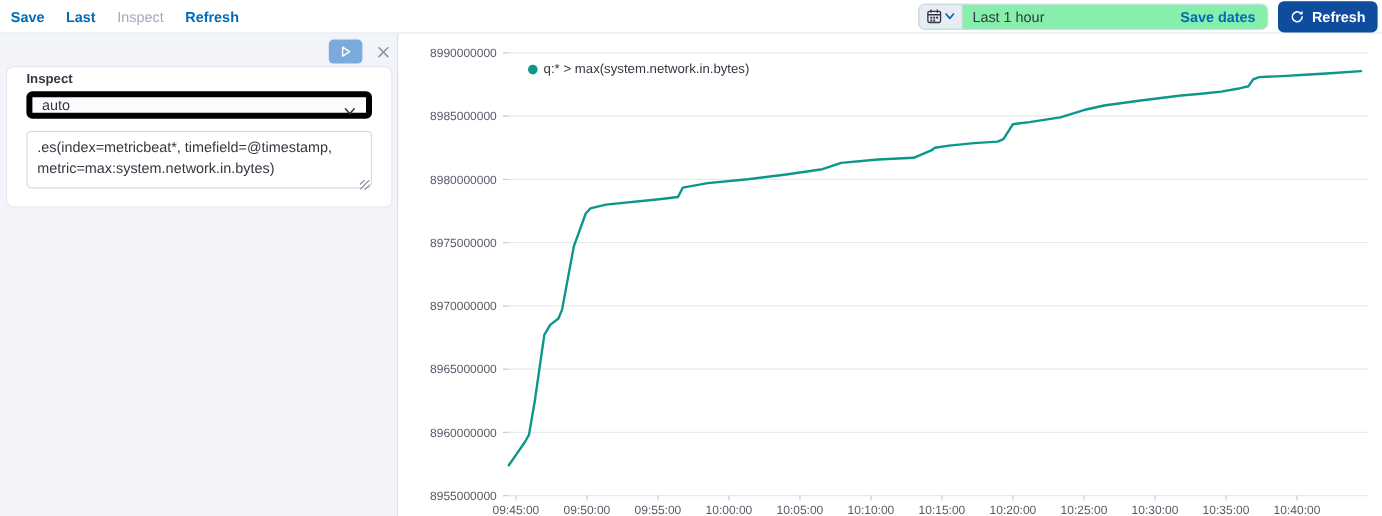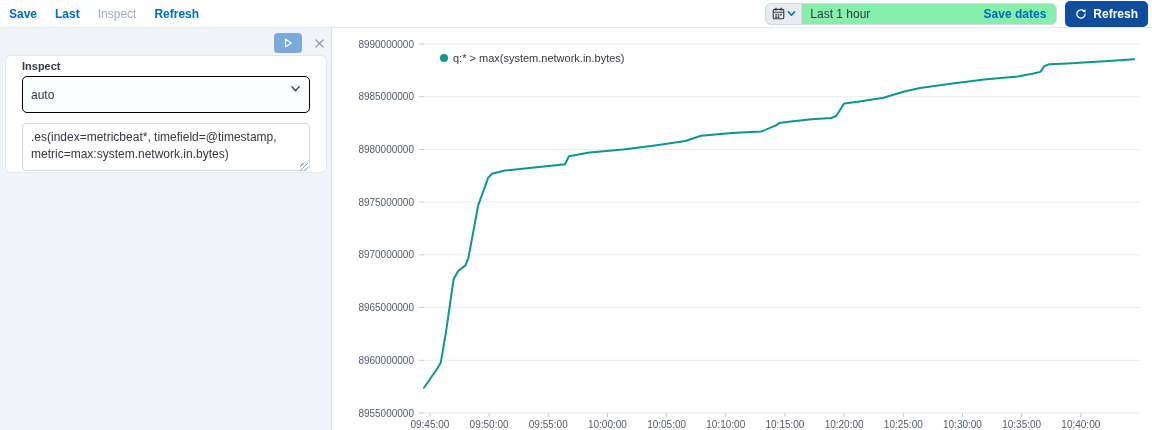--- a/index.html
+++ b/index.html
@@ -34,21 +34,21 @@
 
   
   .sb-actions { position:absolute; right:5px; top:5px; display:flex; align-items:center; gap:10px; }
   .play-btn { width:28px; height:20px; background:#7aabdc; border:none; border-radius:4px;
     display:flex; align-items:center; justify-content:center; cursor:pointer; }
   .close-btn { width:14px; height:14px; background:none; border:none; display:flex;
     align-items:center; justify-content:center; cursor:pointer; }
   .sb-card { position:absolute; left:6px; top:28px; width:320px; height:116px; background:#fff;
     border-radius:5px; box-shadow:0 0 0 1px rgba(211,218,230,.45); padding:4px 16px 0 16px; }
   .field-label { font-size:11px; font-weight:700; color:#343741; margin-bottom:4px; }
-  .select { position:relative; width:288px; height:37px; border:1px solid #000000; border-radius:5px;
+  .select { position:relative; width:288px; height:23px; border:5px solid #000000; border-radius:5px;
     background:#fbfcfd; font-size:12px; color:#343741; display:flex; align-items:center;
     padding:0 24px 0 8px; cursor:pointer; margin-bottom:10px; }
   .select .chev { position:absolute; right:8px; top:6px; }
   .expr { width:288px; height:48px; border:1px solid #d3dae6; border-radius:4px; background:#fff;
     resize:none; font-family:inherit; font-size:12px; line-height:17px; color:#343741;
     padding:5px 8px; outline:none; }
   .expr-wrap { position:relative; }
   .resize-grip { position:absolute; right:2px; bottom:4px; width:8px; height:8px; pointer-events:none;
     background:repeating-linear-gradient(135deg, transparent 0 2px, #9aa4b5 2px 3px); }
 

